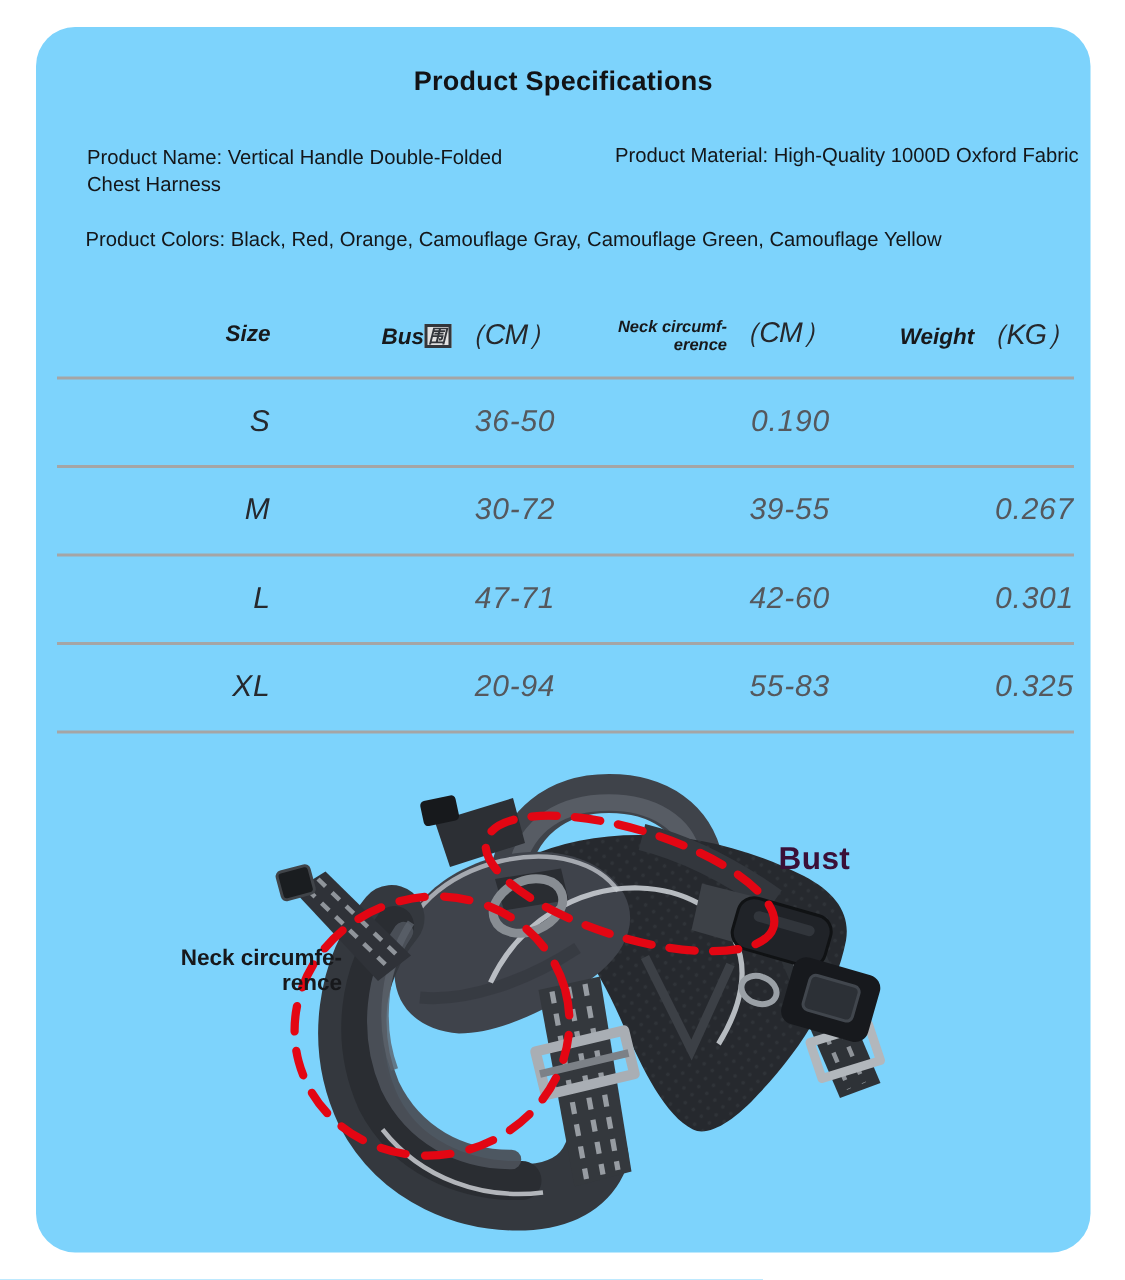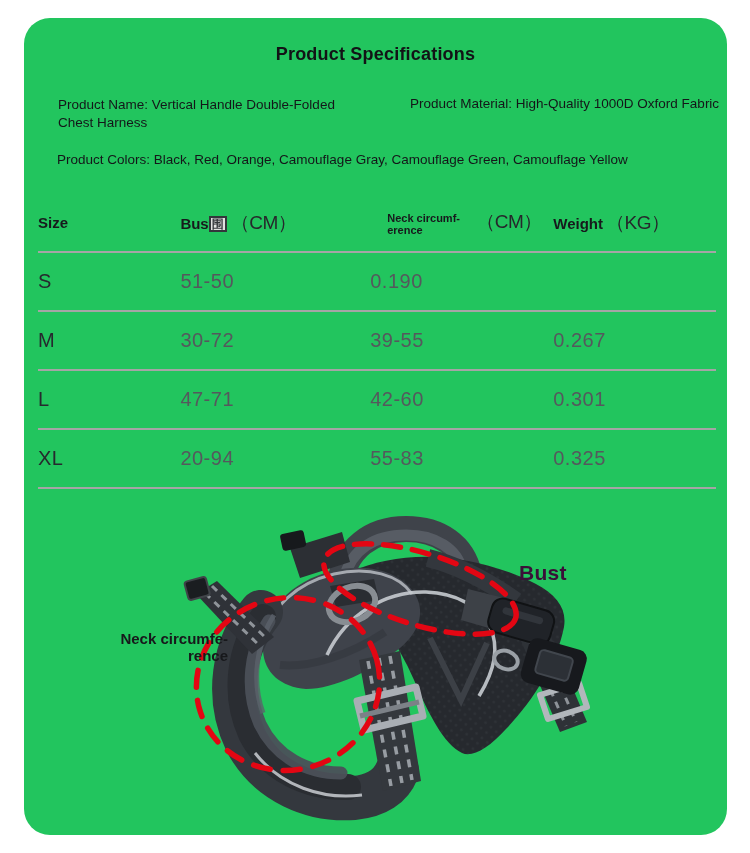--- a/index.html
+++ b/index.html
@@ -3,38 +3,38 @@
 <meta charset="utf-8">
 <style>
   html,body { margin:0; padding:0; }
   body {
     width:750px; height:853px; position:relative; overflow:hidden;
     background:#ffffff;
     font-family:"Liberation Sans","DejaVu Sans",sans-serif;
   }
   .card {
     position:absolute; left:24px; top:18px; width:703px; height:817px;
-    background:#22c55e; border-radius:26px;
+    background:#7dd3fc; border-radius:26px;
   }
   .title {
     position:absolute; top:26px; left:0; width:100%; text-align:center;
     font-size:18px; font-weight:bold; color:#121316; letter-spacing:.2px;
   }
   .info { position:absolute; font-size:13.5px; font-weight:normal; color:#141619; line-height:17.5px; }
   .info-name     { left:34px;  top:78px;  width:292px; }
   .info-material { left:386px; top:77px;  width:332px; }
   .info-colors   { left:33px;  top:133px; width:682px; }
 
   .spec-table { position:absolute; left:14px; top:176px; width:678px; }
   .trow {
     display:grid; grid-template-columns:21% 28% 27% 24%;
     height:57px; align-items:center;
     border-bottom:2px solid #a5a5a5;
   }
-  .th, .td { text-align:left; }
+  .th, .td { text-align:right;font-style:italic; }
   .th { font-weight:bold; font-size:15px; color:#17191c; white-space:nowrap; }
   .unit { font-weight:normal; font-size:19px; color:#26282c; margin-left:3px; letter-spacing:-.5px;margin-top:20px; }
   .th-stack { display:inline-block; vertical-align:middle; font-size:11px; line-height:12px; font-weight:bold; white-space:normal; width:86px;margin-left:17px; }
   .artifact {
     display:inline-block; font-size:12px; line-height:12px; font-weight:bold;
     color:#33363b; border:2px solid #33363b; padding:0 1px;
     margin:0 1px 0 -5px; transform:translateY(-1px); background:#e2e2e2;
   }
   .td.size { font-size:20px; color:#26292e; letter-spacing:.5px; }
   .td.num  { font-size:20px; color:#55585d; letter-spacing:.5px; }
@@ -72,21 +72,21 @@
       <div class="th">
         <span class="th-stack"><span>Neck circumf-</span><br><span>erence</span></span><span class="unit">（CM）</span>
       </div>
       <div class="th">
         <span>Weight</span><span class="unit">（KG）</span>
       </div>
     </div>
 
     <div class="trow">
       <div class="td size">S</div>
-      <div class="td num">51-50</div>
+      <div class="td num">36-50</div>
       <div class="td num">0.190</div>
     </div>
     <div class="trow">
       <div class="td size">M</div>
       <div class="td num">30-72</div>
       <div class="td num">39-55</div>
       <div class="td num">0.267</div>
     </div>
     <div class="trow">
       <div class="td size">L</div>

